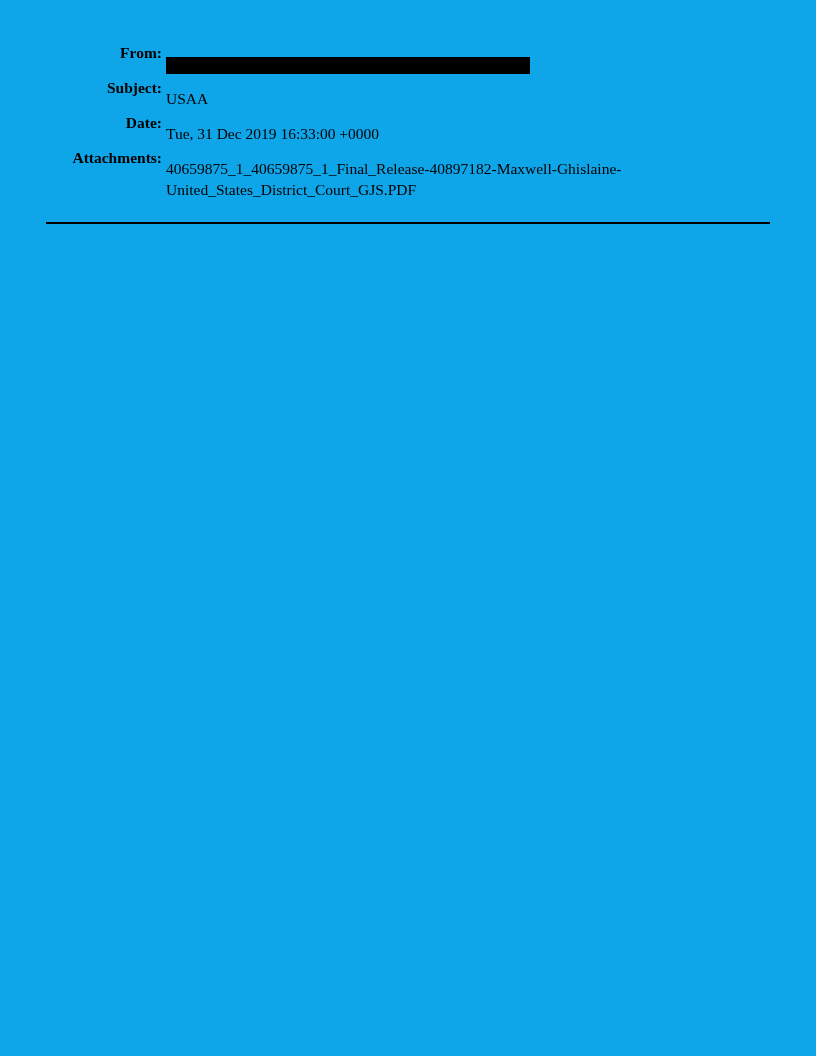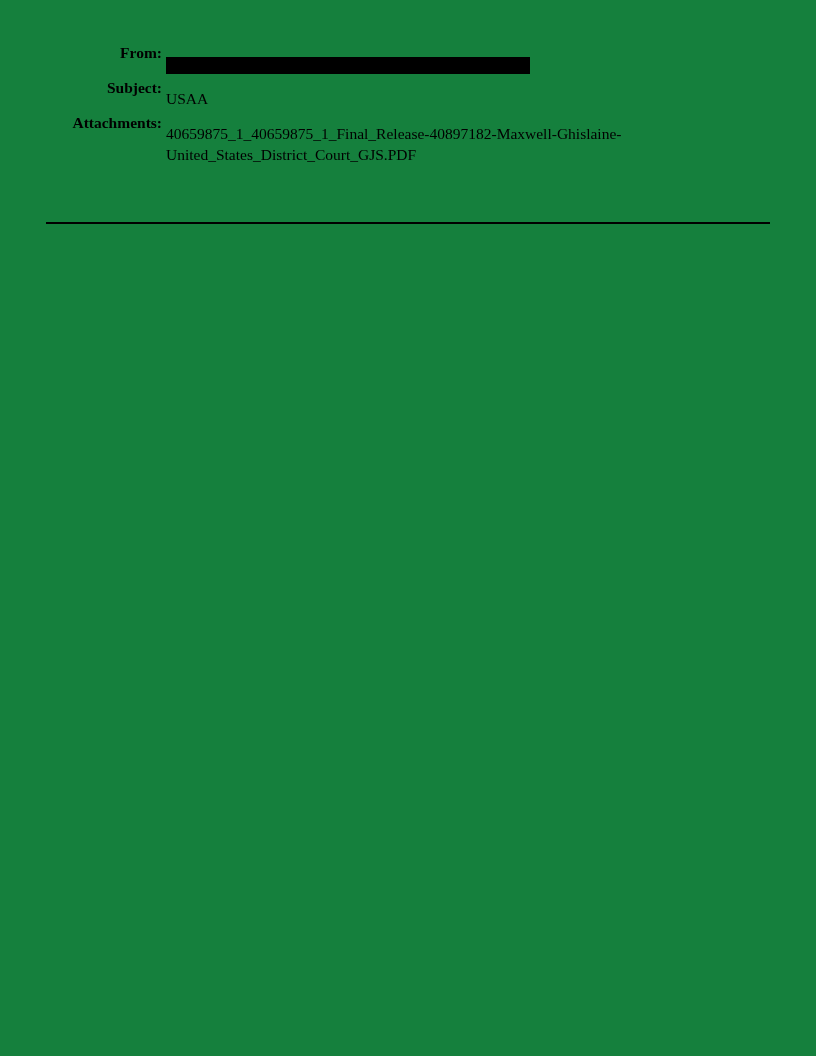--- a/index.html
+++ b/index.html
@@ -14,21 +14,21 @@
     color: #000000;
     position: relative;
     overflow: hidden;
   }
   .page {
     position: absolute;
     top: 0;
     left: 0;
     width: 816px;
     height: 1056px;
-    background: #15803d;
+    background: #0ea5e9;
   }
   .header-block {
     position: absolute;
     left: 46px;
     top: 42px;
     width: 724px;
   }
   .hdr-row {
     display: flex;
     align-items: flex-start;
@@ -98,20 +98,24 @@
         <span class="redaction from"></span>
       </div>
     </div>
 
 
     <div class="hdr-row">
       <div class="hdr-label">Subject:</div>
       <div class="hdr-value">USAA</div>
     </div>
 
+    <div class="hdr-row">
+      <div class="hdr-label">Date:</div>
+      <div class="hdr-value">Tue, 31 Dec 2019 16:33:00 +0000</div>
+    </div>
 
 
     <div class="hdr-row">
       <div class="hdr-label">Attachments:</div>
       <div class="hdr-value attach-value">40659875_1_40659875_1_Final_Release-40897182-Maxwell-Ghislaine-United_States_District_Court_GJS.PDF</div>
     </div>
 
   </div>
 
   <div class="rule"></div>

